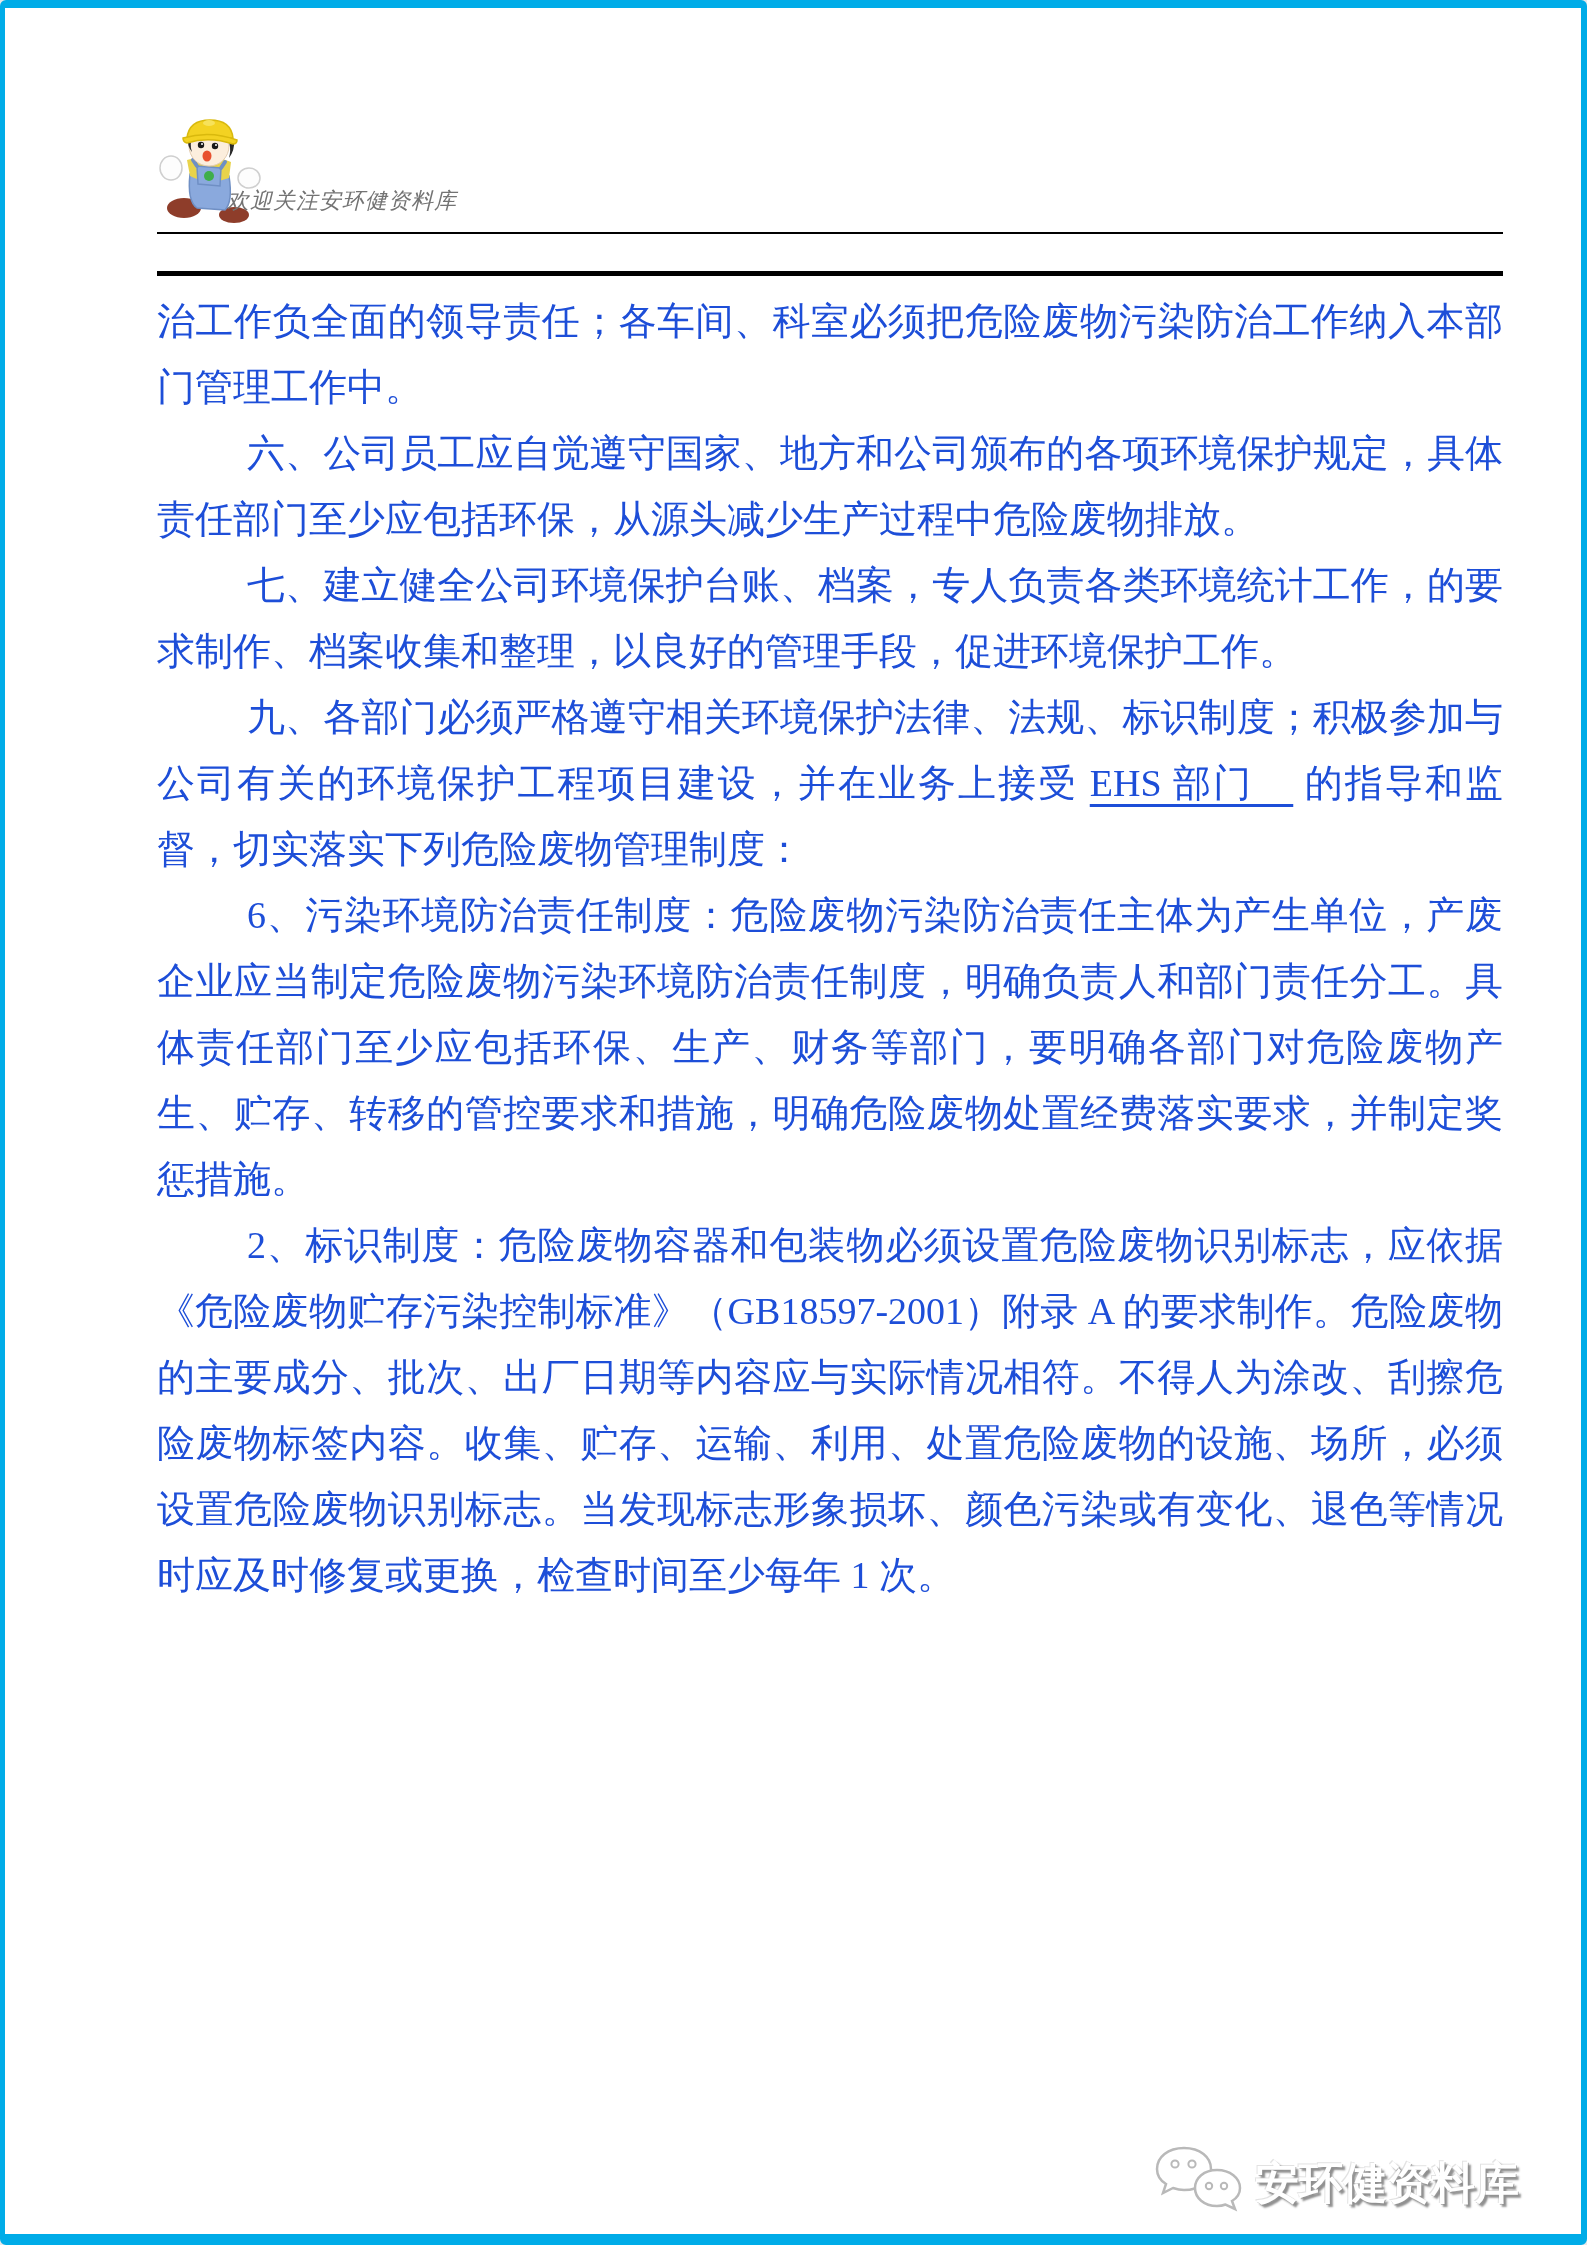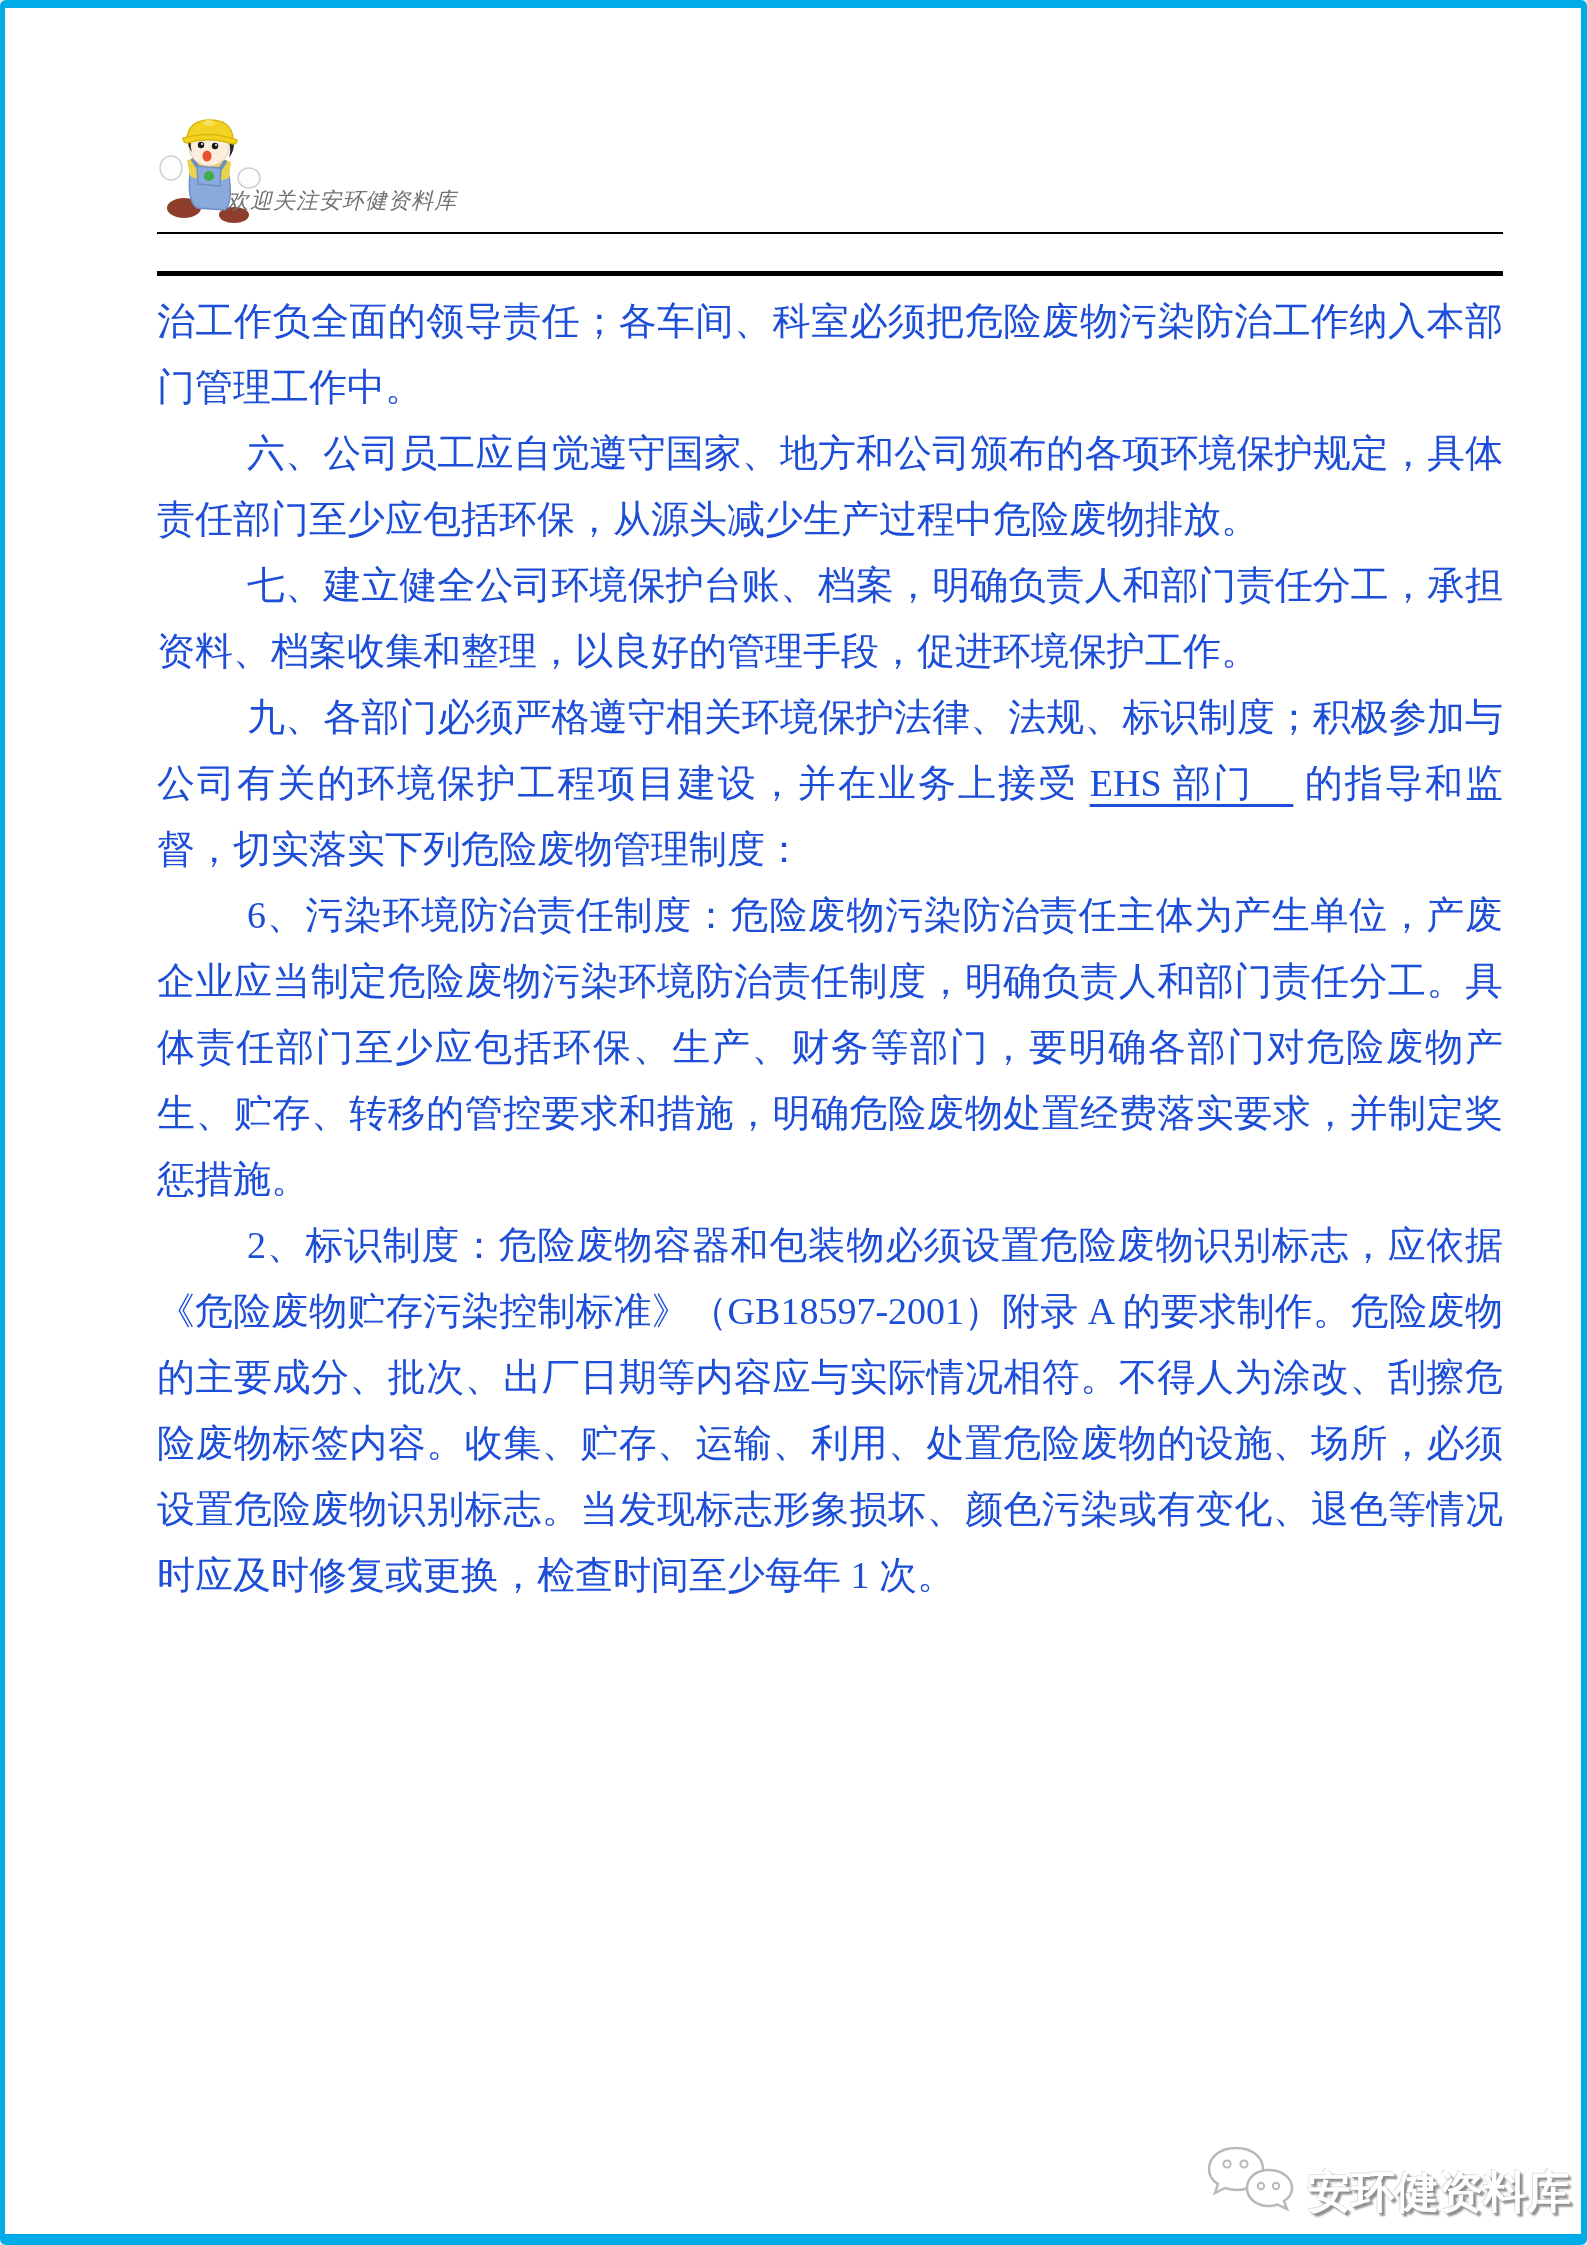--- a/index.html
+++ b/index.html
@@ -30,22 +30,22 @@
   .content{
     position:absolute;left:152px;top:280px;width:1346px;
     font-size:38px;line-height:66px;color:#1d4ed8;
     text-align:justify;text-justify:inter-ideograph;
   }
   .content p{margin:0;padding:0;}
   .content p.indent{text-indent:90px;}
   .u{text-decoration:underline;text-underline-offset:8px;}
   
   .watermark{
-    position:absolute;left:1200px;top:2136px;height:78px;
-    display:flex;align-items:flex-end;gap:10px;
+    position:absolute;left:1148px;top:2136px;height:78px;
+    display:flex;align-items:center;gap:10px;
   }
   .wm-icon{width:92px;height:78px;flex:0 0 auto;}
   .wm-text{
     font-family:"Liberation Sans","DejaVu Sans",sans-serif;
     font-size:44px;font-weight:bold;color:#ffffff;white-space:nowrap;
     text-shadow:3px 3px 2px #8f8f8f, -1px -1px 0 #e2e2e2, 1px 1px 0 #bdbdbd;
   }
 </style>
 </head>
 <body>
@@ -87,21 +87,21 @@
   </svg>
 
   <div class="slogan">欢迎关注安环健资料库</div>
 
   <div class="rule rule-thin"></div>
   <div class="rule rule-thick"></div>
 
   <div class="content">
     <p>治工作负全面的领导责任；各车间、科室必须把危险废物污染防治工作纳入本部门管理工作中。</p>
     <p class="indent">六、公司员工应自觉遵守国家、地方和公司颁布的各项环境保护规定，具体责任部门至少应包括环保，从源头减少生产过程中危险废物排放。</p>
-    <p class="indent">七、建立健全公司环境保护台账、档案，明确负责人和部门责任分工，承担资料、档案收集和整理，以良好的管理手段，促进环境保护工作。</p>
+    <p class="indent">七、建立健全公司环境保护台账、档案，专人负责各类环境统计工作，的要求制作、档案收集和整理，以良好的管理手段，促进环境保护工作。</p>
     <p class="indent"><span>九、各部门必须严格遵守相关环境保护法律、法规、标识制度；积极参加与公司有关的环境保护工程项目建设，并在业务上接受 </span><span class="u">EHS 部门　</span><span> 的指导和监督，切实落实下列危险废物管理制度：</span></p>
     <p class="indent">6、污染环境防治责任制度：危险废物污染防治责任主体为产生单位，产废企业应当制定危险废物污染环境防治责任制度，明确负责人和部门责任分工。具体责任部门至少应包括环保、生产、财务等部门，要明确各部门对危险废物产生、贮存、转移的管控要求和措施，明确危险废物处置经费落实要求，并制定奖惩措施。</p>
     <p class="indent">2、标识制度：危险废物容器和包装物必须设置危险废物识别标志，应依据《危险废物贮存污染控制标准》（GB18597-2001）附录 A 的要求制作。危险废物的主要成分、批次、出厂日期等内容应与实际情况相符。不得人为涂改、刮擦危险废物标签内容。收集、贮存、运输、利用、处置危险废物的设施、场所，必须设置危险废物识别标志。当发现标志形象损坏、颜色污染或有变化、退色等情况时应及时修复或更换，检查时间至少每年 1 次。</p>
   </div>
 
   <div class="watermark">
     <svg class="wm-icon" viewBox="0 0 92 78" xmlns="http://www.w3.org/2000/svg">
       <g stroke="#b9b9b9" stroke-width="2.5" fill="#ffffff">
 
         <path d="M31 4 C15 4 4 13 4 25 C4 32 8 37 13 40 L10 49 L20 44 C23 45 27 46 31 46 C47 46 58 37 58 25 C58 13 47 4 31 4 Z"></path>

